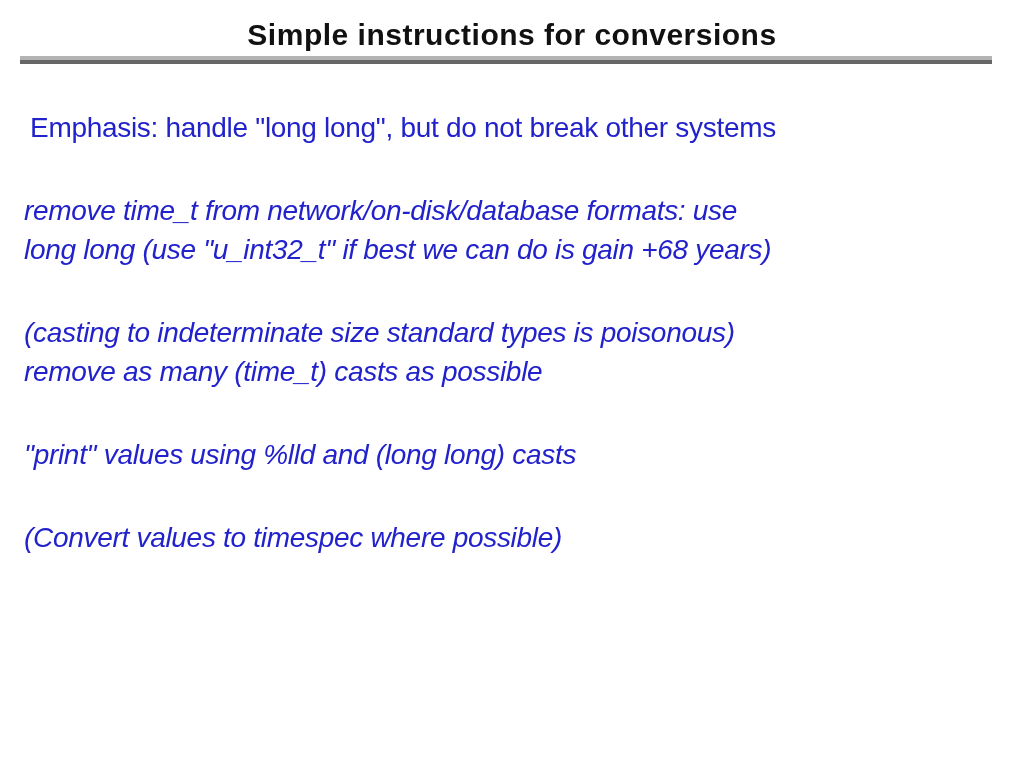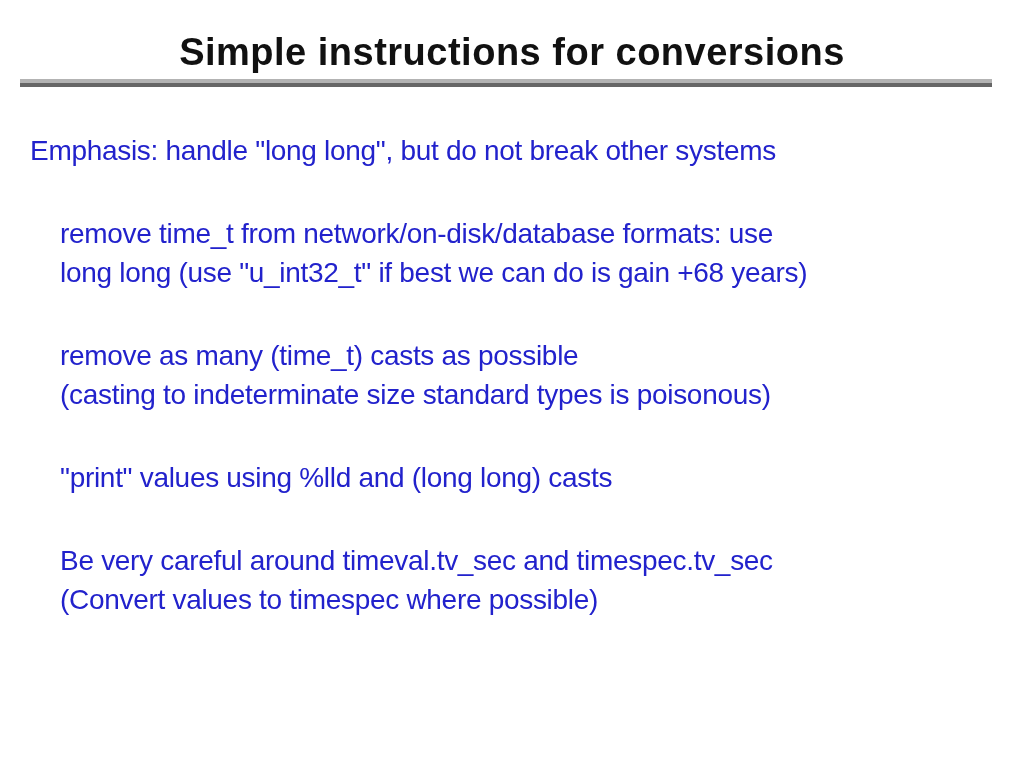--- a/index.html
+++ b/index.html
@@ -10,23 +10,23 @@
     background: var(--background, #ffffff);
     overflow: hidden;
   }
   .slide {
     position: relative;
     width: 1024px;
     height: 768px;
     font-family: "Liberation Sans", "DejaVu Sans", sans-serif;
   }
   .slide-title {
-    padding-top: 32px;
+    padding-top: 18px;
     text-align: center;
-    font-size: 38px;
+    font-size: 30px;
     line-height: 1.1;
     font-weight: 600;
     letter-spacing: 0.5px;
     color: var(--title-text, #111111);
     white-space: nowrap;
   }
   .title-separator {
     margin: 5px 32px 0 20px;
     height: 8px;
   }
@@ -41,21 +41,21 @@
   .slide-body {
     margin-top: 44px;
     font-size: 28px;
     letter-spacing: -0.3px;
     color: var(--body-text, #2222cc);
   }
   .paragraph {
     margin: 0 0 44px 0;
   }
   .indent-0 { margin-left: 30px; }
-  .indent-1 { margin-left: 60px; }
+  .indent-1 { margin-left: 24px; font-style: italic; }
   .text-line {
     line-height: 39px;
     white-space: nowrap;
   }
 </style>
 </head>
 <body>
 
 <div class="slide">
 
@@ -71,30 +71,29 @@
     <div class="paragraph indent-0">
       <div class="text-line">Emphasis: handle "long long", but do not break other systems</div>
     </div>
 
     <div class="paragraph indent-1">
       <div class="text-line">remove time_t from network/on-disk/database formats: use</div>
       <div class="text-line">long long (use "u_int32_t" if best we can do is gain +68 years)</div>
     </div>
 
     <div class="paragraph indent-1">
+      <div class="text-line">(casting to indeterminate size standard types is poisonous)</div>
       <div class="text-line">remove as many (time_t) casts as possible</div>
-      <div class="text-line">(casting to indeterminate size standard types is poisonous)</div>
     </div>
 
     <div class="paragraph indent-1">
       <div class="text-line">"print" values using %lld and (long long) casts</div>
     </div>
 
     <div class="paragraph indent-1">
-      <div class="text-line">Be very careful around timeval.tv_sec and timespec.tv_sec</div>
       <div class="text-line">(Convert values to timespec where possible)</div>
     </div>
 
     <div class="paragraph indent-0">
     </div>
 
   </div>
 </div>
 
 </body></html>

